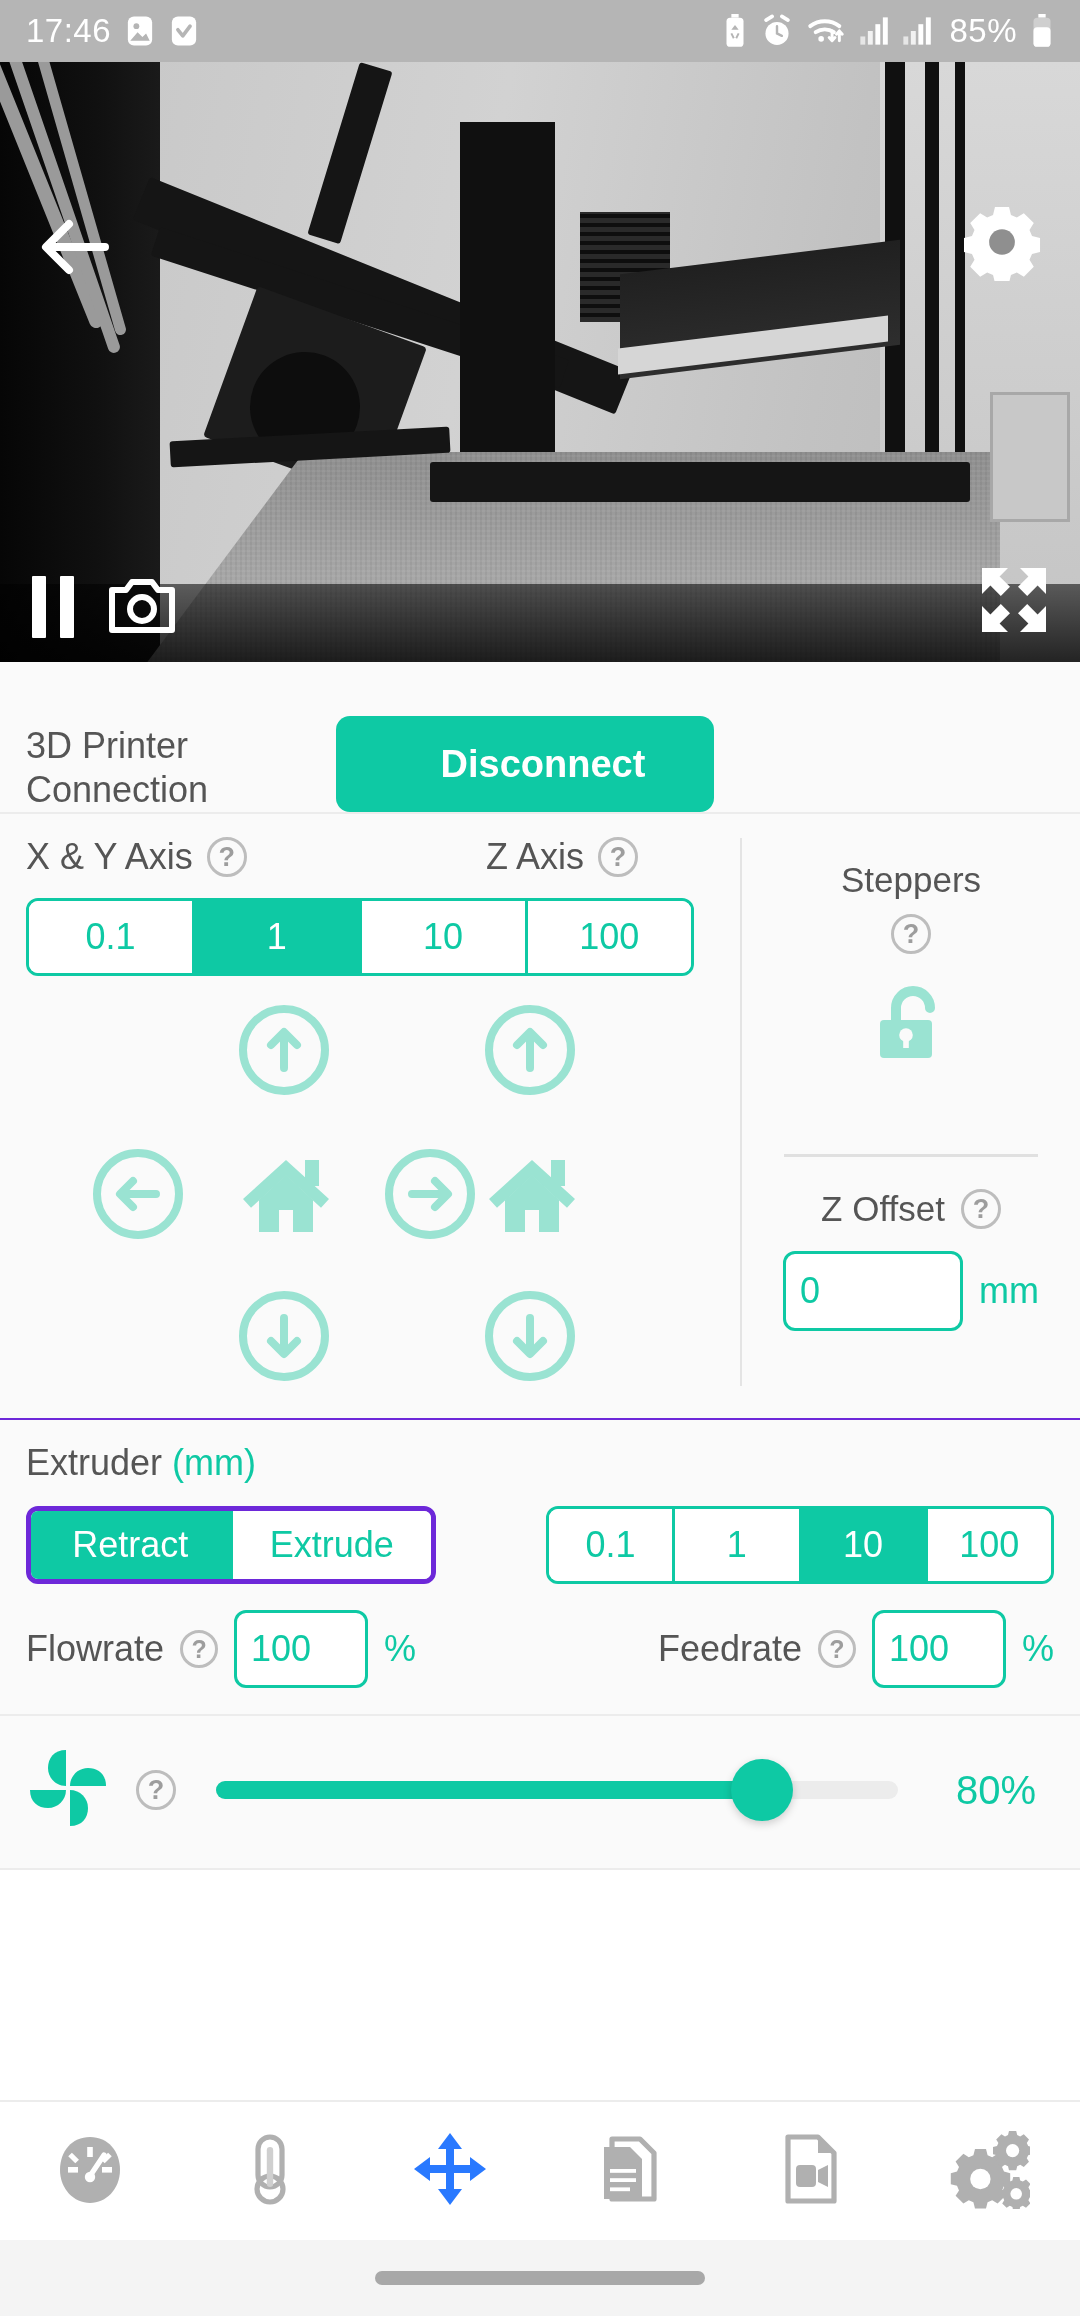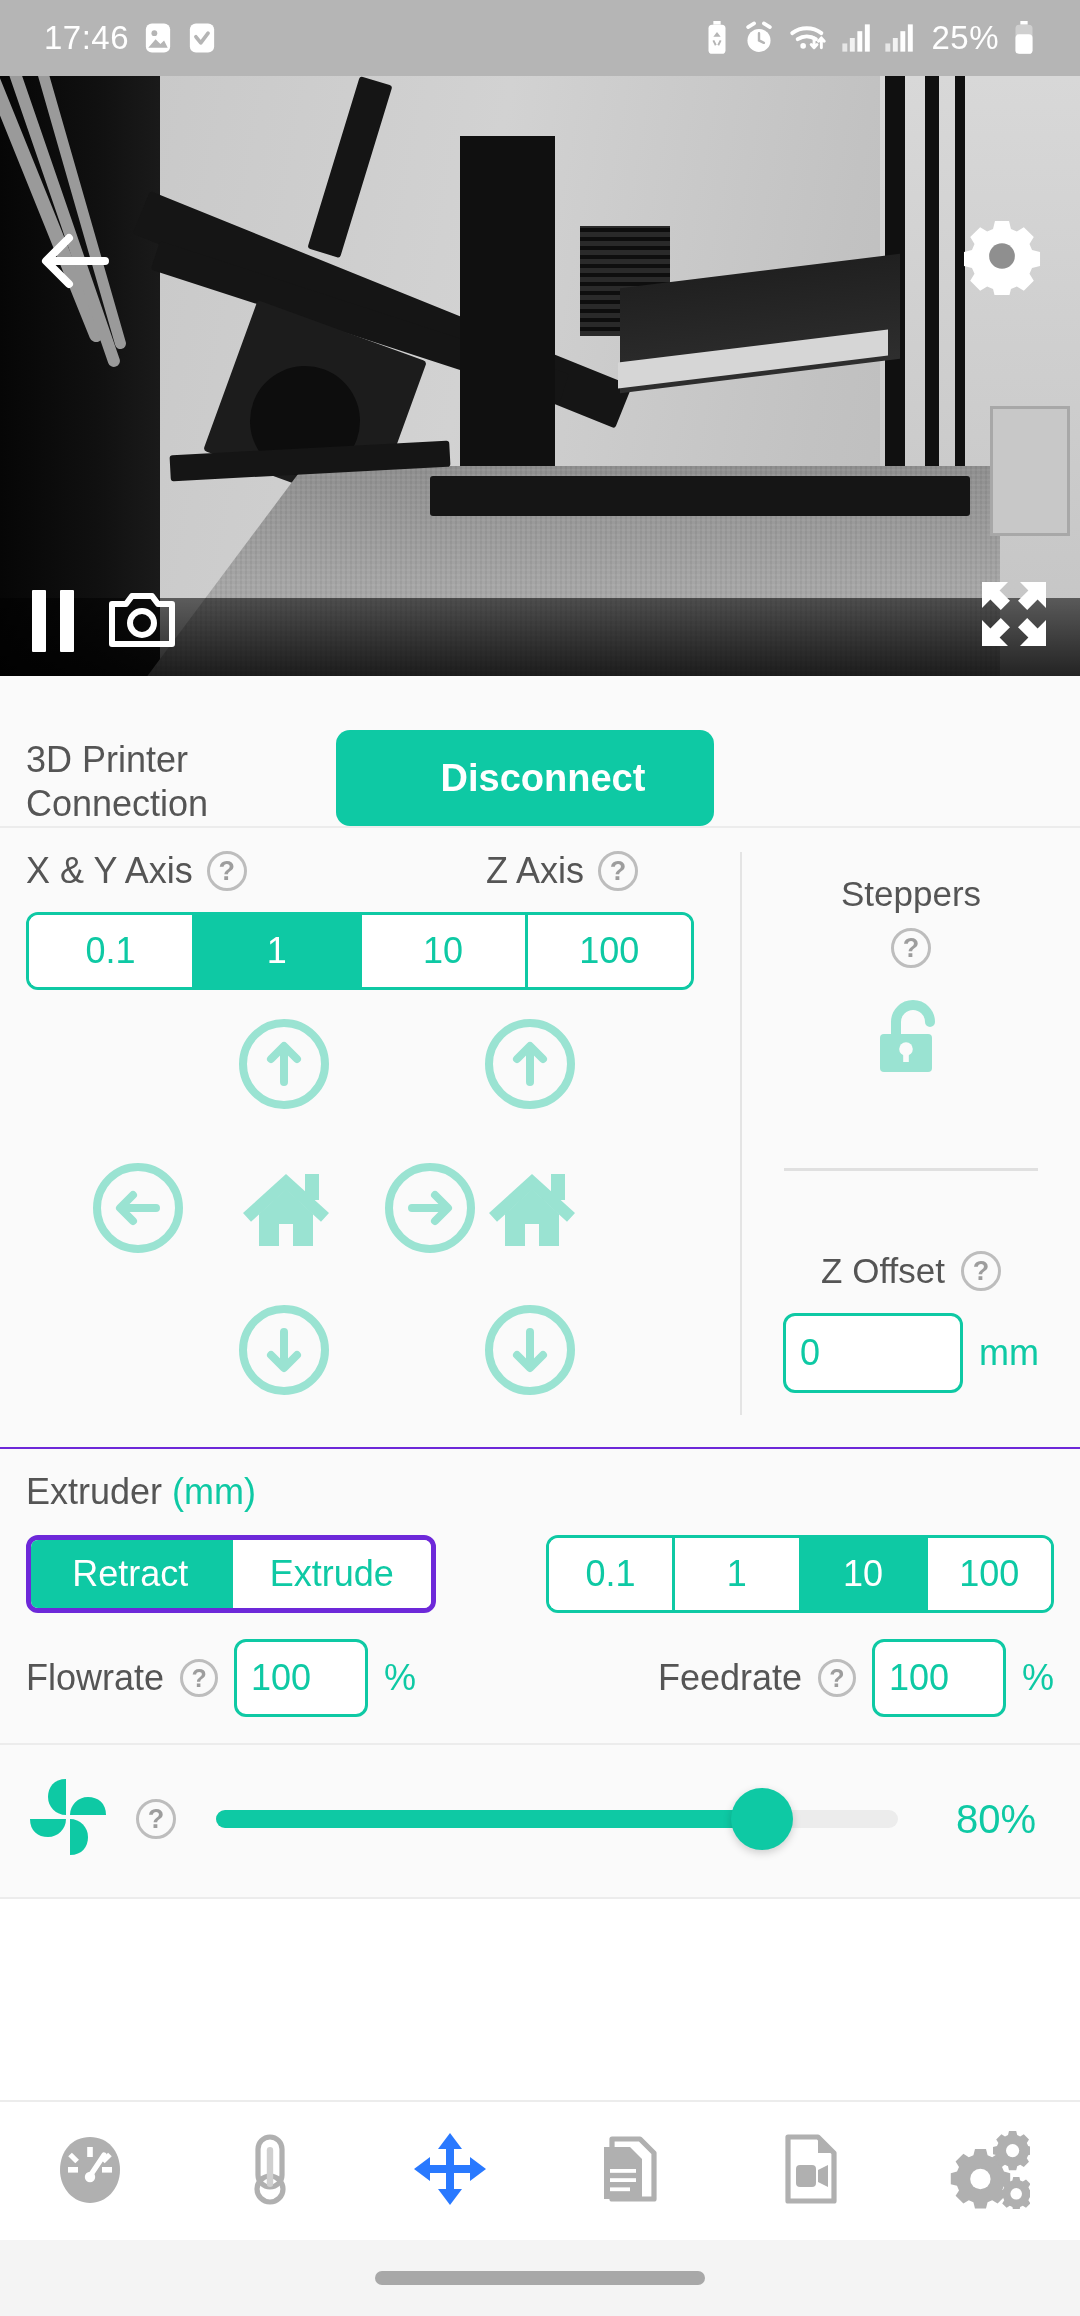--- a/index.html
+++ b/index.html
@@ -6,22 +6,22 @@
   html,body { width:1080px; height:2316px; }
   body {
     font-family:"Liberation Sans", sans-serif;
     background:#ffffff;
     overflow:hidden;
     position:relative;
   }
 
   
   .statusbar{
-    height:76px; background:#b5b5b5; color:#ffffff;
-    display:flex; align-items:center; padding:0 44px;
+    height:62px; background:#b5b5b5; color:#ffffff;
+    display:flex; align-items:center; padding:0 26px;
     font-size:33px; font-weight:400; letter-spacing:.5px;
   }
   .sb-left{ display:flex; align-items:center; gap:14px; }
   .sb-right{ margin-left:auto; display:flex; align-items:center; gap:13px; }
   .sb-ico{ display:inline-flex; align-items:center; justify-content:center; }
   .sb-pct{ font-size:33px; margin-left:4px; }
 
   
   .cam{
     position:relative; height:600px; width:1080px; overflow:hidden;
@@ -139,21 +139,21 @@
 
   .dpad{ position:relative; height:400px; margin-top:12px; }
   .dbtn{ position:absolute; display:flex; align-items:center; justify-content:center; cursor:pointer; }
 
   
   .steppers-h{ display:flex; align-items:center; justify-content:center; gap:14px;
     font-size:35px; color:#555555;flex-direction:column; }
   .lock-wrap{ display:flex; justify-content:center; margin-top:26px; }
   .rc-divider{ height:3px; background:#e0e0e0; margin:78px 22px 0 22px; }
   .zoff-h{ display:flex; align-items:center; justify-content:center; gap:16px;
-    font-size:35px; color:#555555; margin-top:80px; }
+    font-size:35px; color:#555555; margin-top:32px; }
   .zoff-row{ display:flex; align-items:center; justify-content:center; gap:16px; margin-top:22px; }
   .numbox{
     border:3px solid #0ec9a4; border-radius:12px; background:#ffffff;
     color:#0ec9a4; font-size:36px; font-family:"Liberation Sans", sans-serif;
     padding:0 14px; outline:none;
   }
   .numbox.z{ width:180px; height:80px; }
   .unit{ font-size:36px; color:#0ec9a4; }
 
   
@@ -278,21 +278,21 @@
         </svg>
     </span>
     <span class="sb-ico">
       <svg width="30" height="30" viewBox="0 0 22 22">
           <rect x="1" y="15" width="3.6" height="6" fill="#e6e6e6"></rect>
           <rect x="6.5" y="11" width="3.6" height="10" fill="#f2f2f2"></rect>
           <rect x="12" y="6" width="3.6" height="15" fill="#fff"></rect>
           <rect x="17.5" y="1" width="3.6" height="20" fill="#fff"></rect>
         </svg>
     </span>
-    <span class="sb-pct">25%</span>
+    <span class="sb-pct">85%</span>
     <span class="sb-ico">
       <svg width="24" height="34" viewBox="0 0 18 28">
           <rect x="6" y="0" width="6" height="3" fill="#fff"></rect>
           <rect x="2" y="3" width="14" height="24" rx="3" fill="#cfcfcf"></rect>
           <rect x="2" y="11" width="14" height="16" rx="3" fill="#fff"></rect>
         </svg>
     </span>
   </div>
 </div>
 

